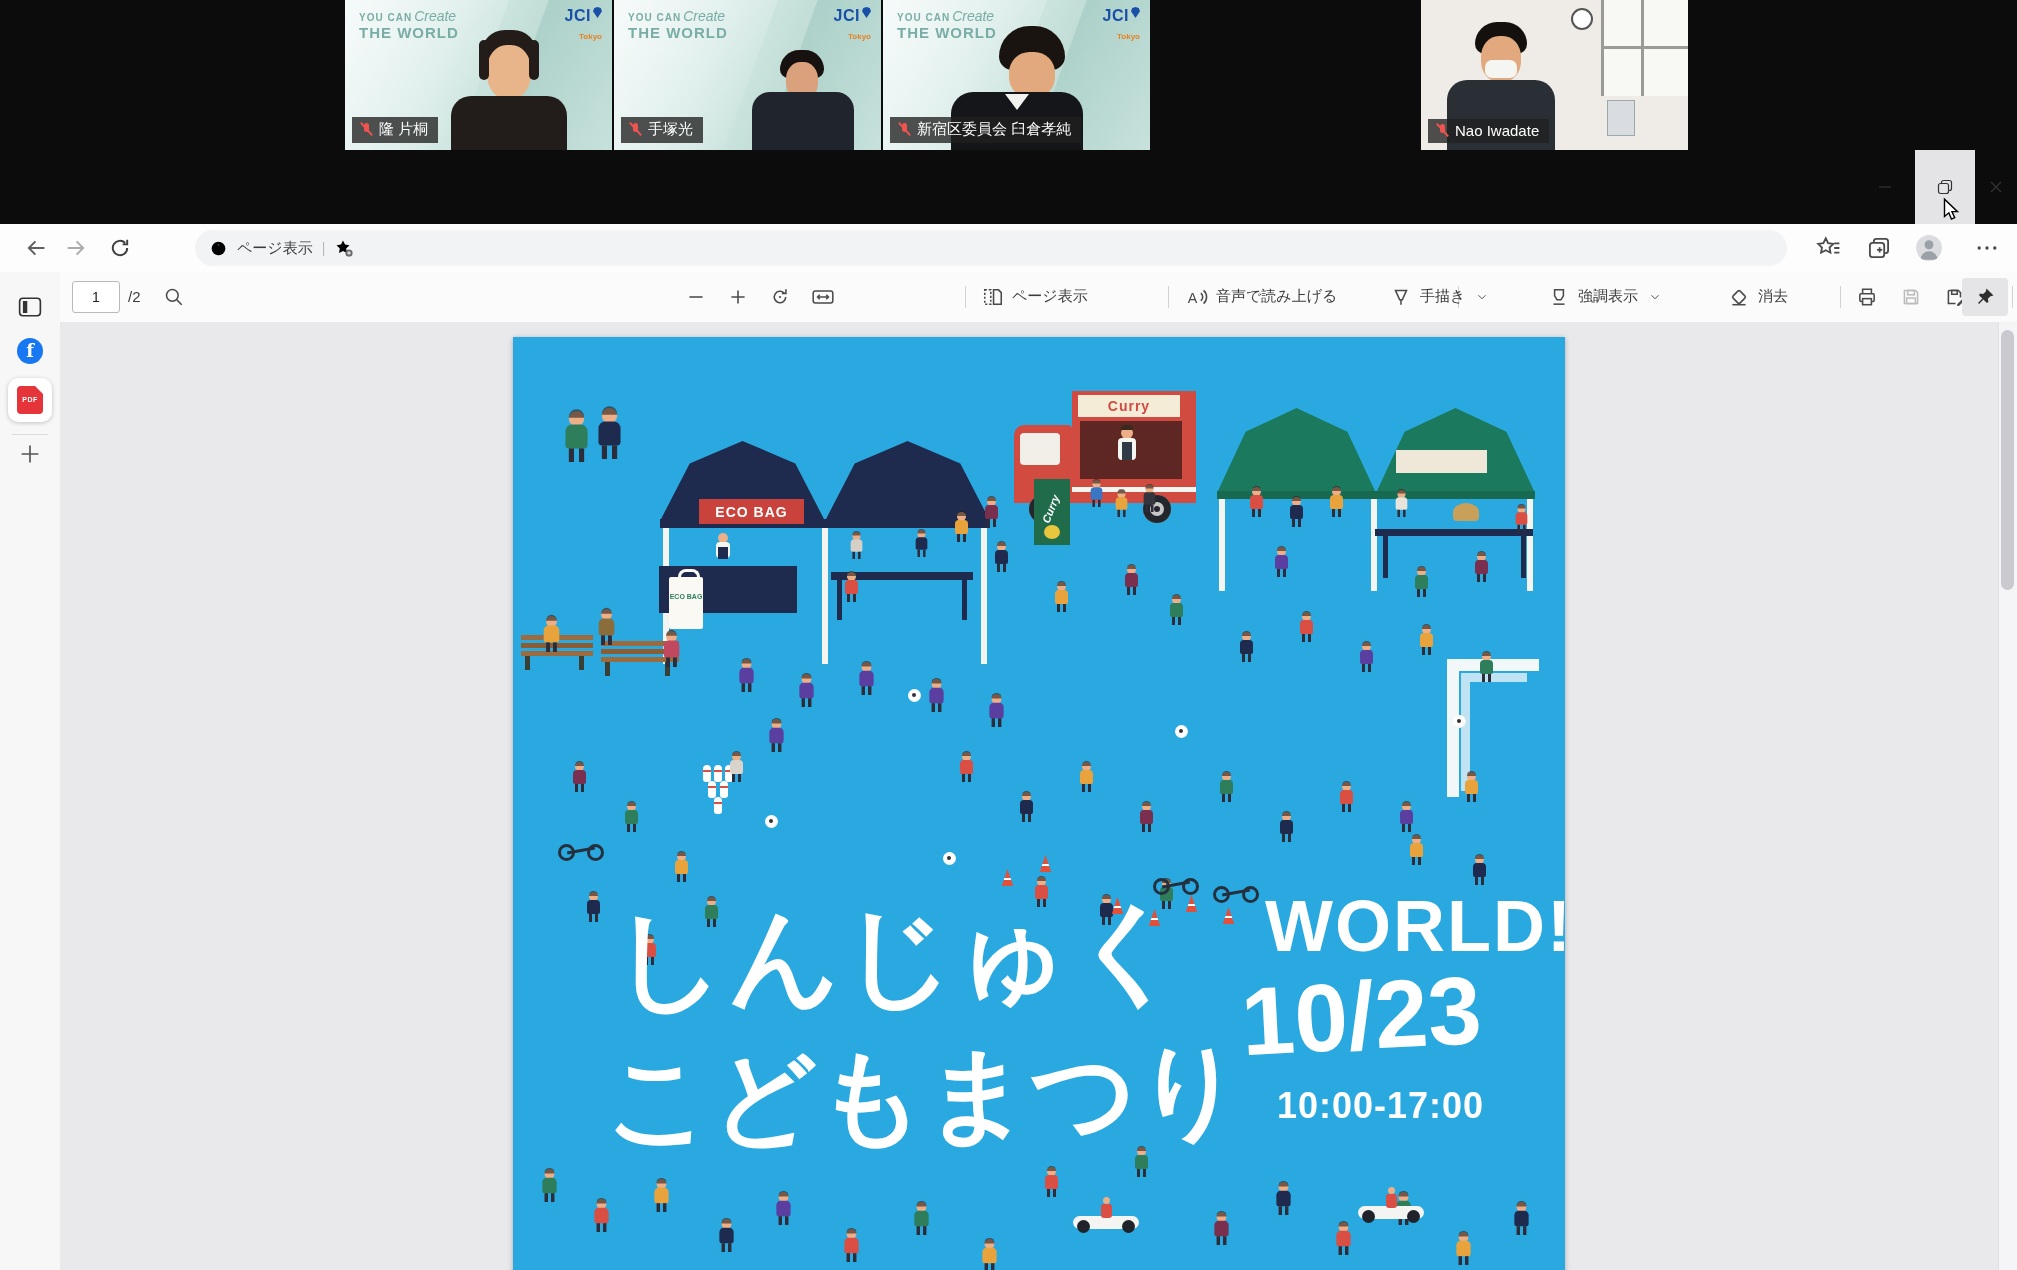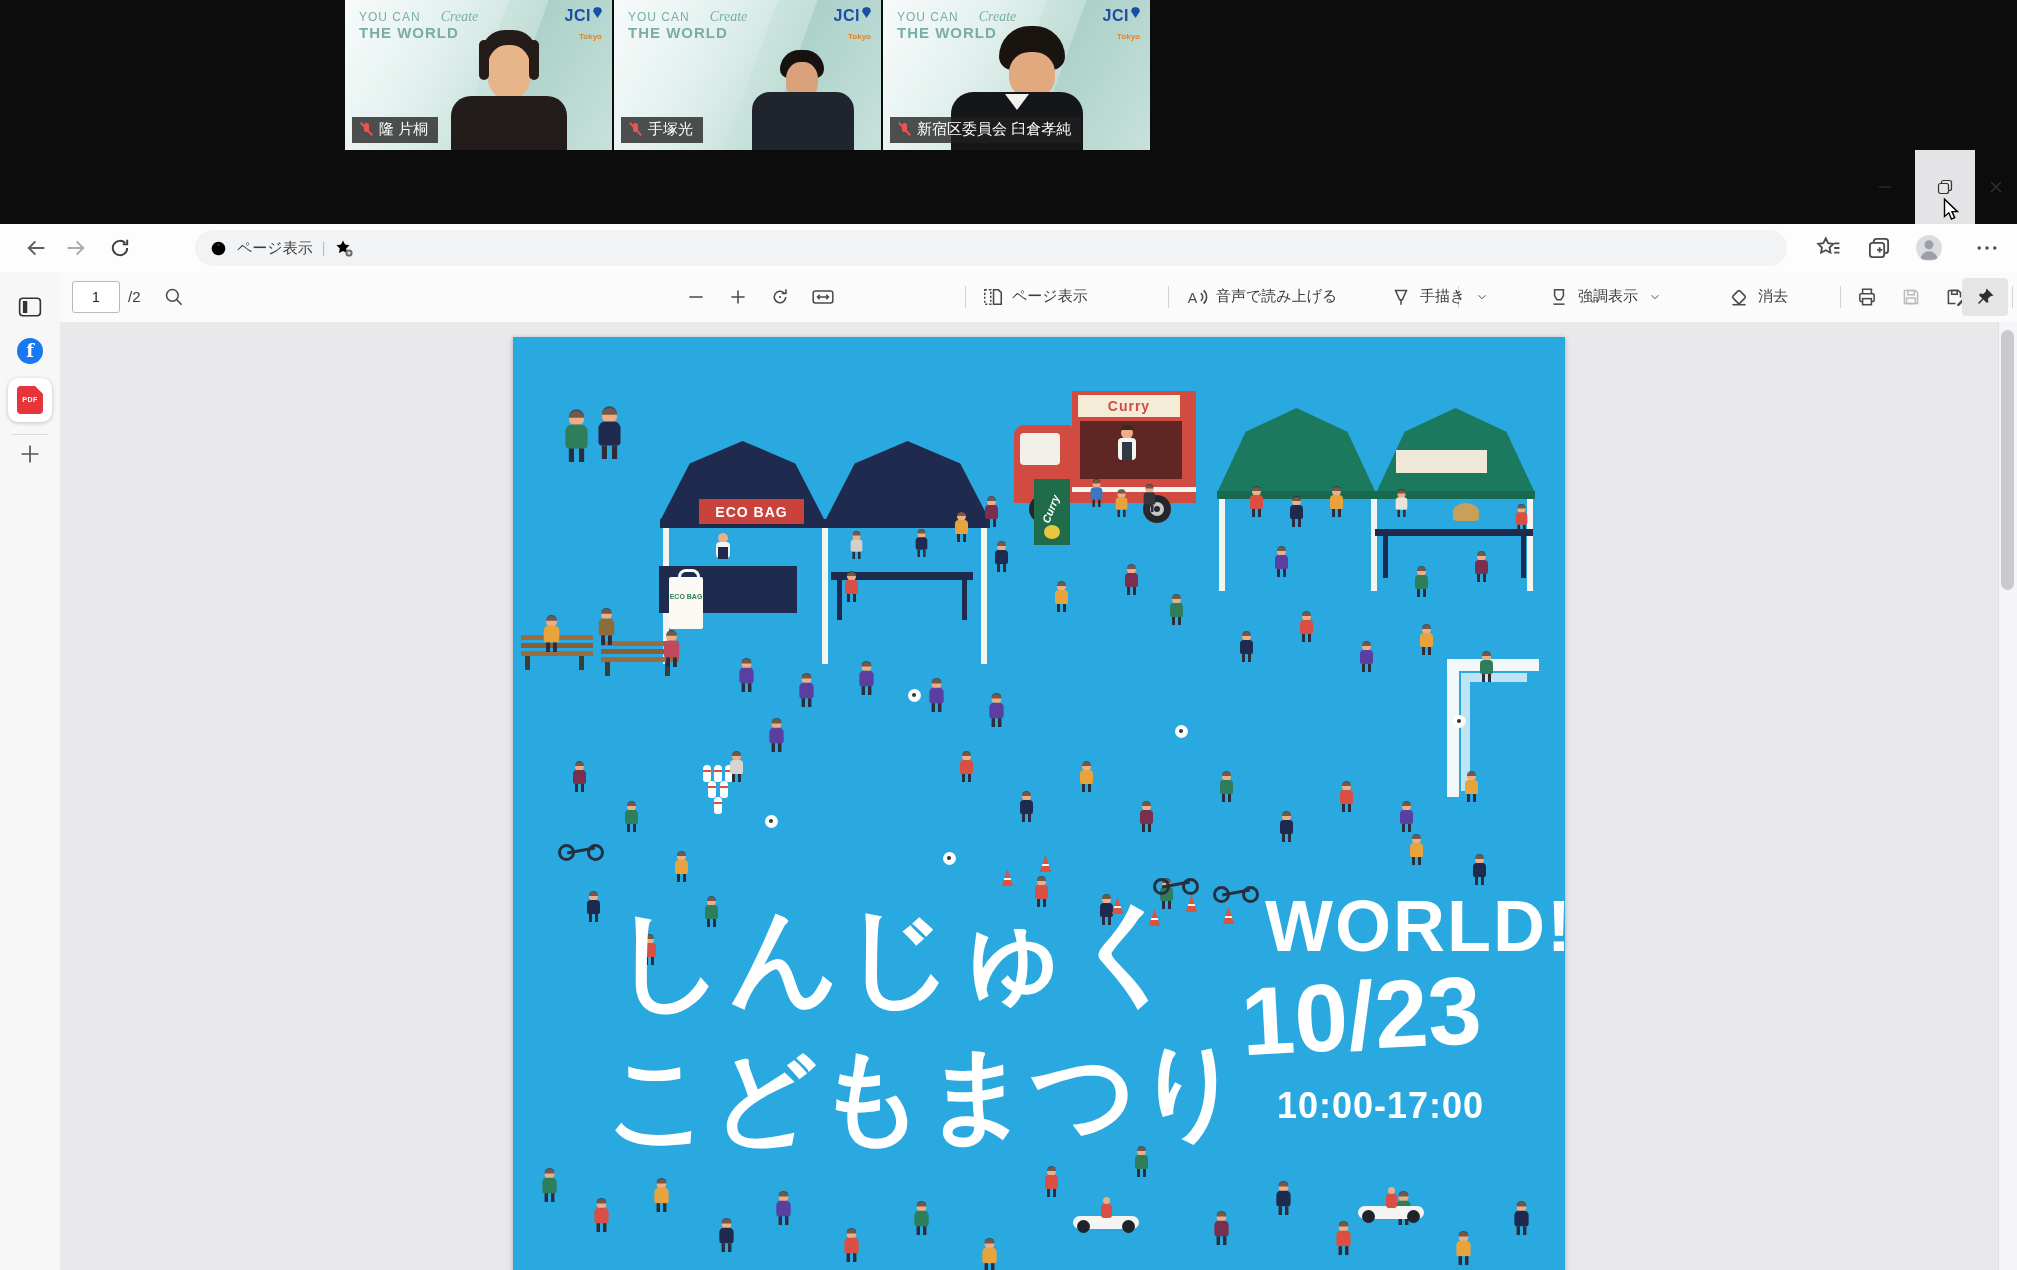--- a/index.html
+++ b/index.html
@@ -8,22 +8,22 @@
   i{display:block;font-style:normal}
   
   #strip{position:absolute;left:0;top:0;width:2017px;height:150px;background:#0c0c0c;}
   .tile{position:absolute;top:0;height:150px;width:267px;overflow:hidden;background:#101010;}
   .branded{background:linear-gradient(112deg,#eaf5f3 0%,#d7ebe7 35%,#c2ded7 62%,#cfe6e1 100%);}
   .branded::before{content:"";position:absolute;left:-20%;top:-30%;width:70%;height:170%;
     background:linear-gradient(112deg,rgba(255,255,255,.65),rgba(255,255,255,0));transform:skewX(-20deg);}
   .branded::after{content:"";position:absolute;right:-12%;top:-20%;width:48%;height:160%;
     background:linear-gradient(112deg,rgba(133,186,177,.38),rgba(133,186,177,.05));transform:skewX(-20deg);}
   .brand{position:absolute;left:14px;top:8px;color:#79ada6;line-height:1.05;z-index:3;}
-  .brand .b1{font-size:12px;letter-spacing:1px;font-weight:normal;}
-  .brand .b2{font-family:Liberation Serif, serif;font-style:italic;font-size:14px;margin-left:20px;}
+  .brand .b1{font-size:10px;letter-spacing:1px;font-weight:bold;}
+  .brand .b2{font-family:Liberation Sans, sans-serif;font-style:italic;font-size:14px;margin-left:2px;}
   .brand .b3{font-size:15px;font-weight:bold;letter-spacing:1px;}
   .jci{position:absolute;right:10px;top:7px;z-index:3;text-align:right;}
   .jci .jt{font-size:16px;font-weight:bold;color:#1a4fa8;letter-spacing:.5px;}
   .jci .jpin{display:inline-block;width:9px;height:11px;background:#1a4fa8;
     clip-path:polygon(50% 100%,0 38%,14% 10%,50% 0,86% 10%,100% 38%);vertical-align:top;margin-left:2px;}
   .jci .jsub{font-size:8px;color:#e8821e;font-weight:bold;}
   .sil span{position:absolute;display:block;z-index:2;}
   .nlabel{position:absolute;left:7px;bottom:7px;z-index:5;display:flex;align-items:center;gap:6px;
     background:rgba(32,32,32,.78);color:#fff;font-size:15px;padding:3px 10px 4px 8px;}
   .mic{position:relative;width:13px;height:15px;flex:0 0 13px;}
@@ -172,20 +172,37 @@
         <span style="left:68px;top:92px;width:132px;height:58px;border-radius:22px 22px 0 0;background:#15161a"></span>
         <span style="left:122px;top:94px;width:24px;height:16px;background:#f2f2ee;clip-path:polygon(0 0,100% 0,50% 100%)"></span>
       </div>
       <div class="nlabel">
         <span class="mic"></span>
         <span>新宿区委員会 臼倉孝純</span>
       </div>
     </div>
 
 
+    <div class="tile" style="left:1421px;background:#efece7">
+      <div class="sil">
+        <span style="left:180px;top:0;width:87px;height:96px;background:#f8f8f5;border-left:3px solid #9a9a97"></span>
+        <span style="left:220px;top:0;width:3px;height:96px;background:#9a9a97"></span>
+        <span style="left:180px;top:46px;width:87px;height:3px;background:#9a9a97"></span>
+        <span style="left:150px;top:8px;width:18px;height:18px;border-radius:50%;background:#fff;border:2px solid #555"></span>
+        <span style="left:186px;top:100px;width:26px;height:34px;background:#d9dde2;border:1px solid #9aa"></span>
+        <span style="left:54px;top:22px;width:52px;height:32px;border-radius:26px 26px 12px 12px;background:#14100d"></span>
+        <span style="left:60px;top:36px;width:40px;height:46px;border-radius:45%;background:#e2a87e"></span>
+        <span style="left:64px;top:60px;width:32px;height:18px;border-radius:7px;background:#f5f5f2"></span>
+        <span style="left:26px;top:80px;width:108px;height:70px;border-radius:20px 20px 0 0;background:#2a2e35"></span>
+      </div>
+      <div class="nlabel">
+        <span class="mic"></span>
+        <span>Nao Iwadate</span>
+      </div>
+    </div>
   </div>
 
   <div class="winbtn" id="btn-min" style="left:1855px;width:60px">
     <svg width="20" height="20" viewBox="0 0 20 20">
         <path d="M4 10h12"></path>
       </svg>
   </div>
   <div class="winbtn" id="btn-restore" style="left:1915px;width:60px">
     <svg width="20" height="20" viewBox="0 0 20 20">
         <rect x="6.5" y="3.5" width="10" height="10" rx="2"></rect>

